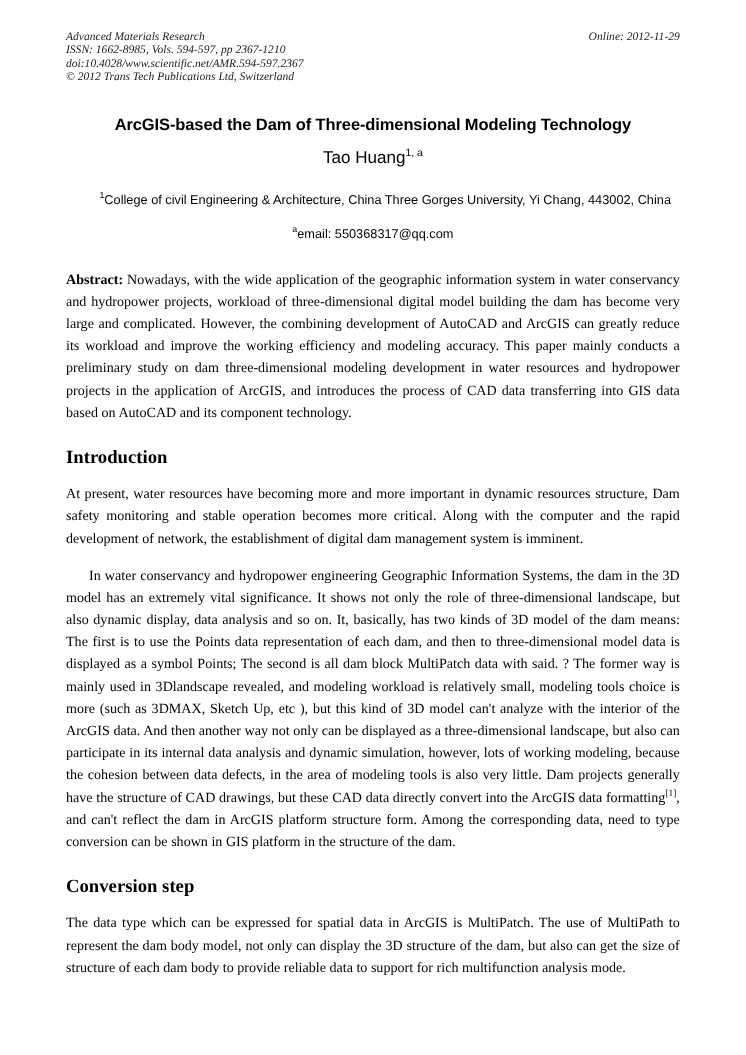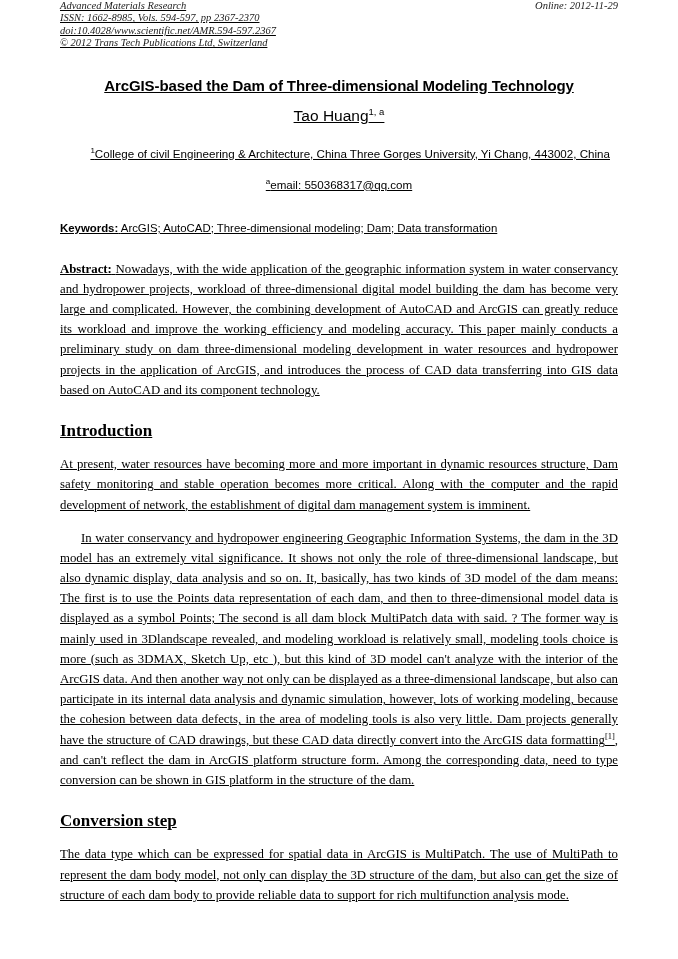--- a/index.html
+++ b/index.html
@@ -12,22 +12,21 @@
     height: 959px;
     font-family: "Liberation Serif", serif;
     color: #000000;
     overflow: hidden;
   }
   .page {
     position: relative;
     width: 678px;
     height: 959px;
     box-sizing: border-box;
-    padding: 0 60px 0 60px;
-    text-decoration: underline;
+    padding: 28px 60px 0 60px;
   }
 
   
   .masthead {
     position: relative;
     font-family: "Liberation Serif", serif;
     font-style: italic;
     font-size: 10.5px;
     line-height: 12.4px;
     color: #1a1a1a;
@@ -135,45 +134,41 @@
   .tight { margin-top: 4px; }
 </style>
 </head>
 <body>
 
 <div class="page">
 
   <div class="masthead">
     <div class="masthead-left">
       <div class="masthead-line">Advanced Materials Research</div>
-      <div class="masthead-line">ISSN: 1662-8985, Vols. 594-597, pp 2367-2370</div>
+      <div class="masthead-line">ISSN: 1662-8985, Vols. 594-597, pp 2367-1210</div>
       <div class="masthead-line">doi:10.4028/www.scientific.net/AMR.594-597.2367</div>
       <div class="masthead-line">© 2012 Trans Tech Publications Ltd, Switzerland</div>
     </div>
     <div class="masthead-right">Online: 2012-11-29</div>
   </div>
 
   <h1 class="title">ArcGIS-based the Dam of Three-dimensional Modeling Technology</h1>
 
   <div class="author">
     <span>Tao Huang</span><sup>1, a</sup>
   </div>
 
   <div class="affiliation">
     <sup>1</sup><span>College of civil Engineering &amp; Architecture, China Three Gorges University, Yi Chang, 443002, China</span>
   </div>
 
   <div class="email">
     <sup>a</sup><span>email: 550368317@qq.com</span>
   </div>
 
-  <div class="keywords">
-    <span class="lbl">Keywords:</span>
-    <span>ArcGIS; AutoCAD; Three-dimensional modeling; Dam; Data transformation</span>
-  </div>
 
   <div class="abstract">
     <span class="lbl">Abstract:</span>
     <span>Nowadays, with the wide application of the geographic information system in water conservancy and hydropower projects, workload of three-dimensional digital model building the dam has become very large and complicated. However, the combining development of AutoCAD and ArcGIS can greatly reduce its workload and improve the working efficiency and modeling accuracy. This paper mainly conducts a preliminary study on dam three-dimensional modeling development in water resources and hydropower projects in the application of ArcGIS, and introduces the process of CAD data transferring into GIS data based on AutoCAD and its component technology.</span>
   </div>
 
   <h2 class="section-head">Introduction</h2>
 
   <p class="para">At present, water resources have becoming more and more important in dynamic resources structure, Dam safety monitoring and stable operation becomes more critical. Along with the computer and the rapid development of network, the establishment of digital dam management system is imminent.</p>
 

